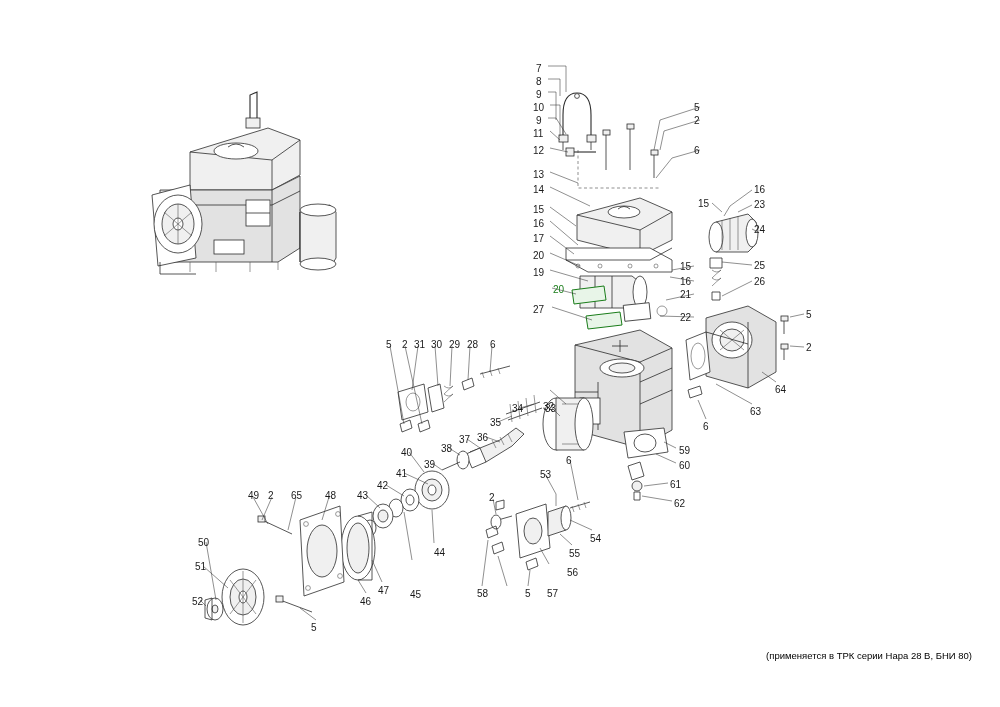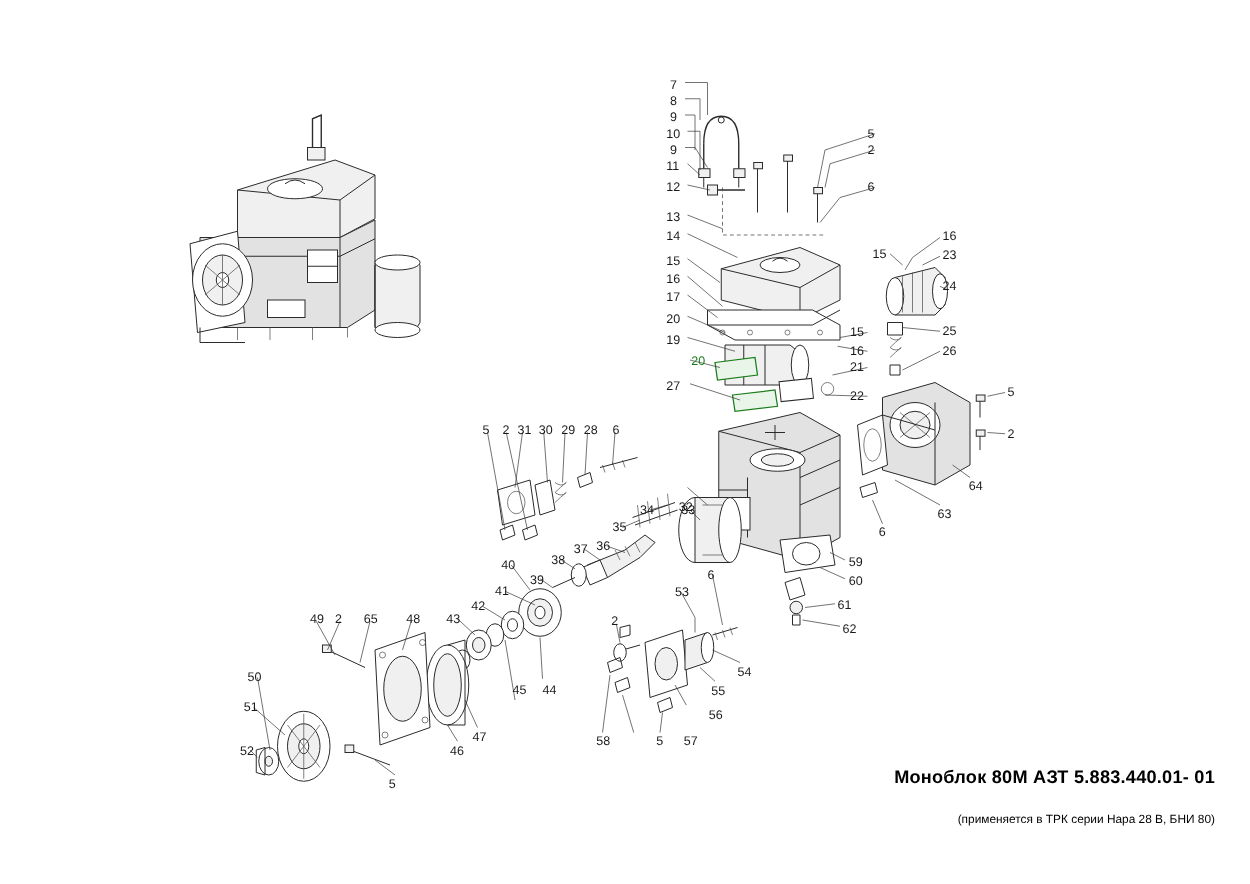--- a/index.html
+++ b/index.html
@@ -417,21 +417,21 @@
     <span class="callout" style="left:490px; top:418px;">35</span>
     <span class="callout" style="left:477px; top:433px;">36</span>
     <span class="callout" style="left:459px; top:435px;">37</span>
     <span class="callout" style="left:441px; top:444px;">38</span>
     <span class="callout" style="left:424px; top:460px;">39</span>
     <span class="callout" style="left:401px; top:448px;">40</span>
     <span class="callout" style="left:396px; top:469px;">41</span>
     <span class="callout" style="left:377px; top:481px;">42</span>
     <span class="callout" style="left:357px; top:491px;">43</span>
     <span class="callout" style="left:434px; top:548px;">44</span>
-    <span class="callout" style="left:410px; top:548px;">45</span>
+    <span class="callout" style="left:410px; top:590px;">45</span>
     <span class="callout" style="left:360px; top:597px;">46</span>
     <span class="callout" style="left:378px; top:586px;">47</span>
     <span class="callout" style="left:325px; top:491px;">48</span>
     <span class="callout" style="left:291px; top:491px;">65</span>
     <span class="callout" style="left:268px; top:491px;">2</span>
     <span class="callout" style="left:248px; top:491px;">49</span>
     <span class="callout" style="left:198px; top:538px;">50</span>
     <span class="callout" style="left:195px; top:562px;">51</span>
     <span class="callout" style="left:192px; top:597px;">52</span>
     <span class="callout" style="left:311px; top:623px;">5</span>
@@ -444,17 +444,16 @@
     <span class="callout" style="left:590px; top:534px;">54</span>
     <span class="callout" style="left:540px; top:470px;">53</span>
     <span class="callout" style="left:566px; top:456px;">6</span>
     <span class="callout" style="left:679px; top:446px;">59</span>
     <span class="callout" style="left:679px; top:461px;">60</span>
     <span class="callout" style="left:670px; top:480px;">61</span>
     <span class="callout" style="left:674px; top:499px;">62</span>
   </div>
 
   <div id="title-block">
-    <div id="title-main">Моноблок 80М  АЗТ 5.883.440.01- 01</div>
     <div id="title-sub">(применяется  в ТРК серии Нара 28 В, БНИ 80)</div>
   </div>
 
 </div>
 
 </body></html>

